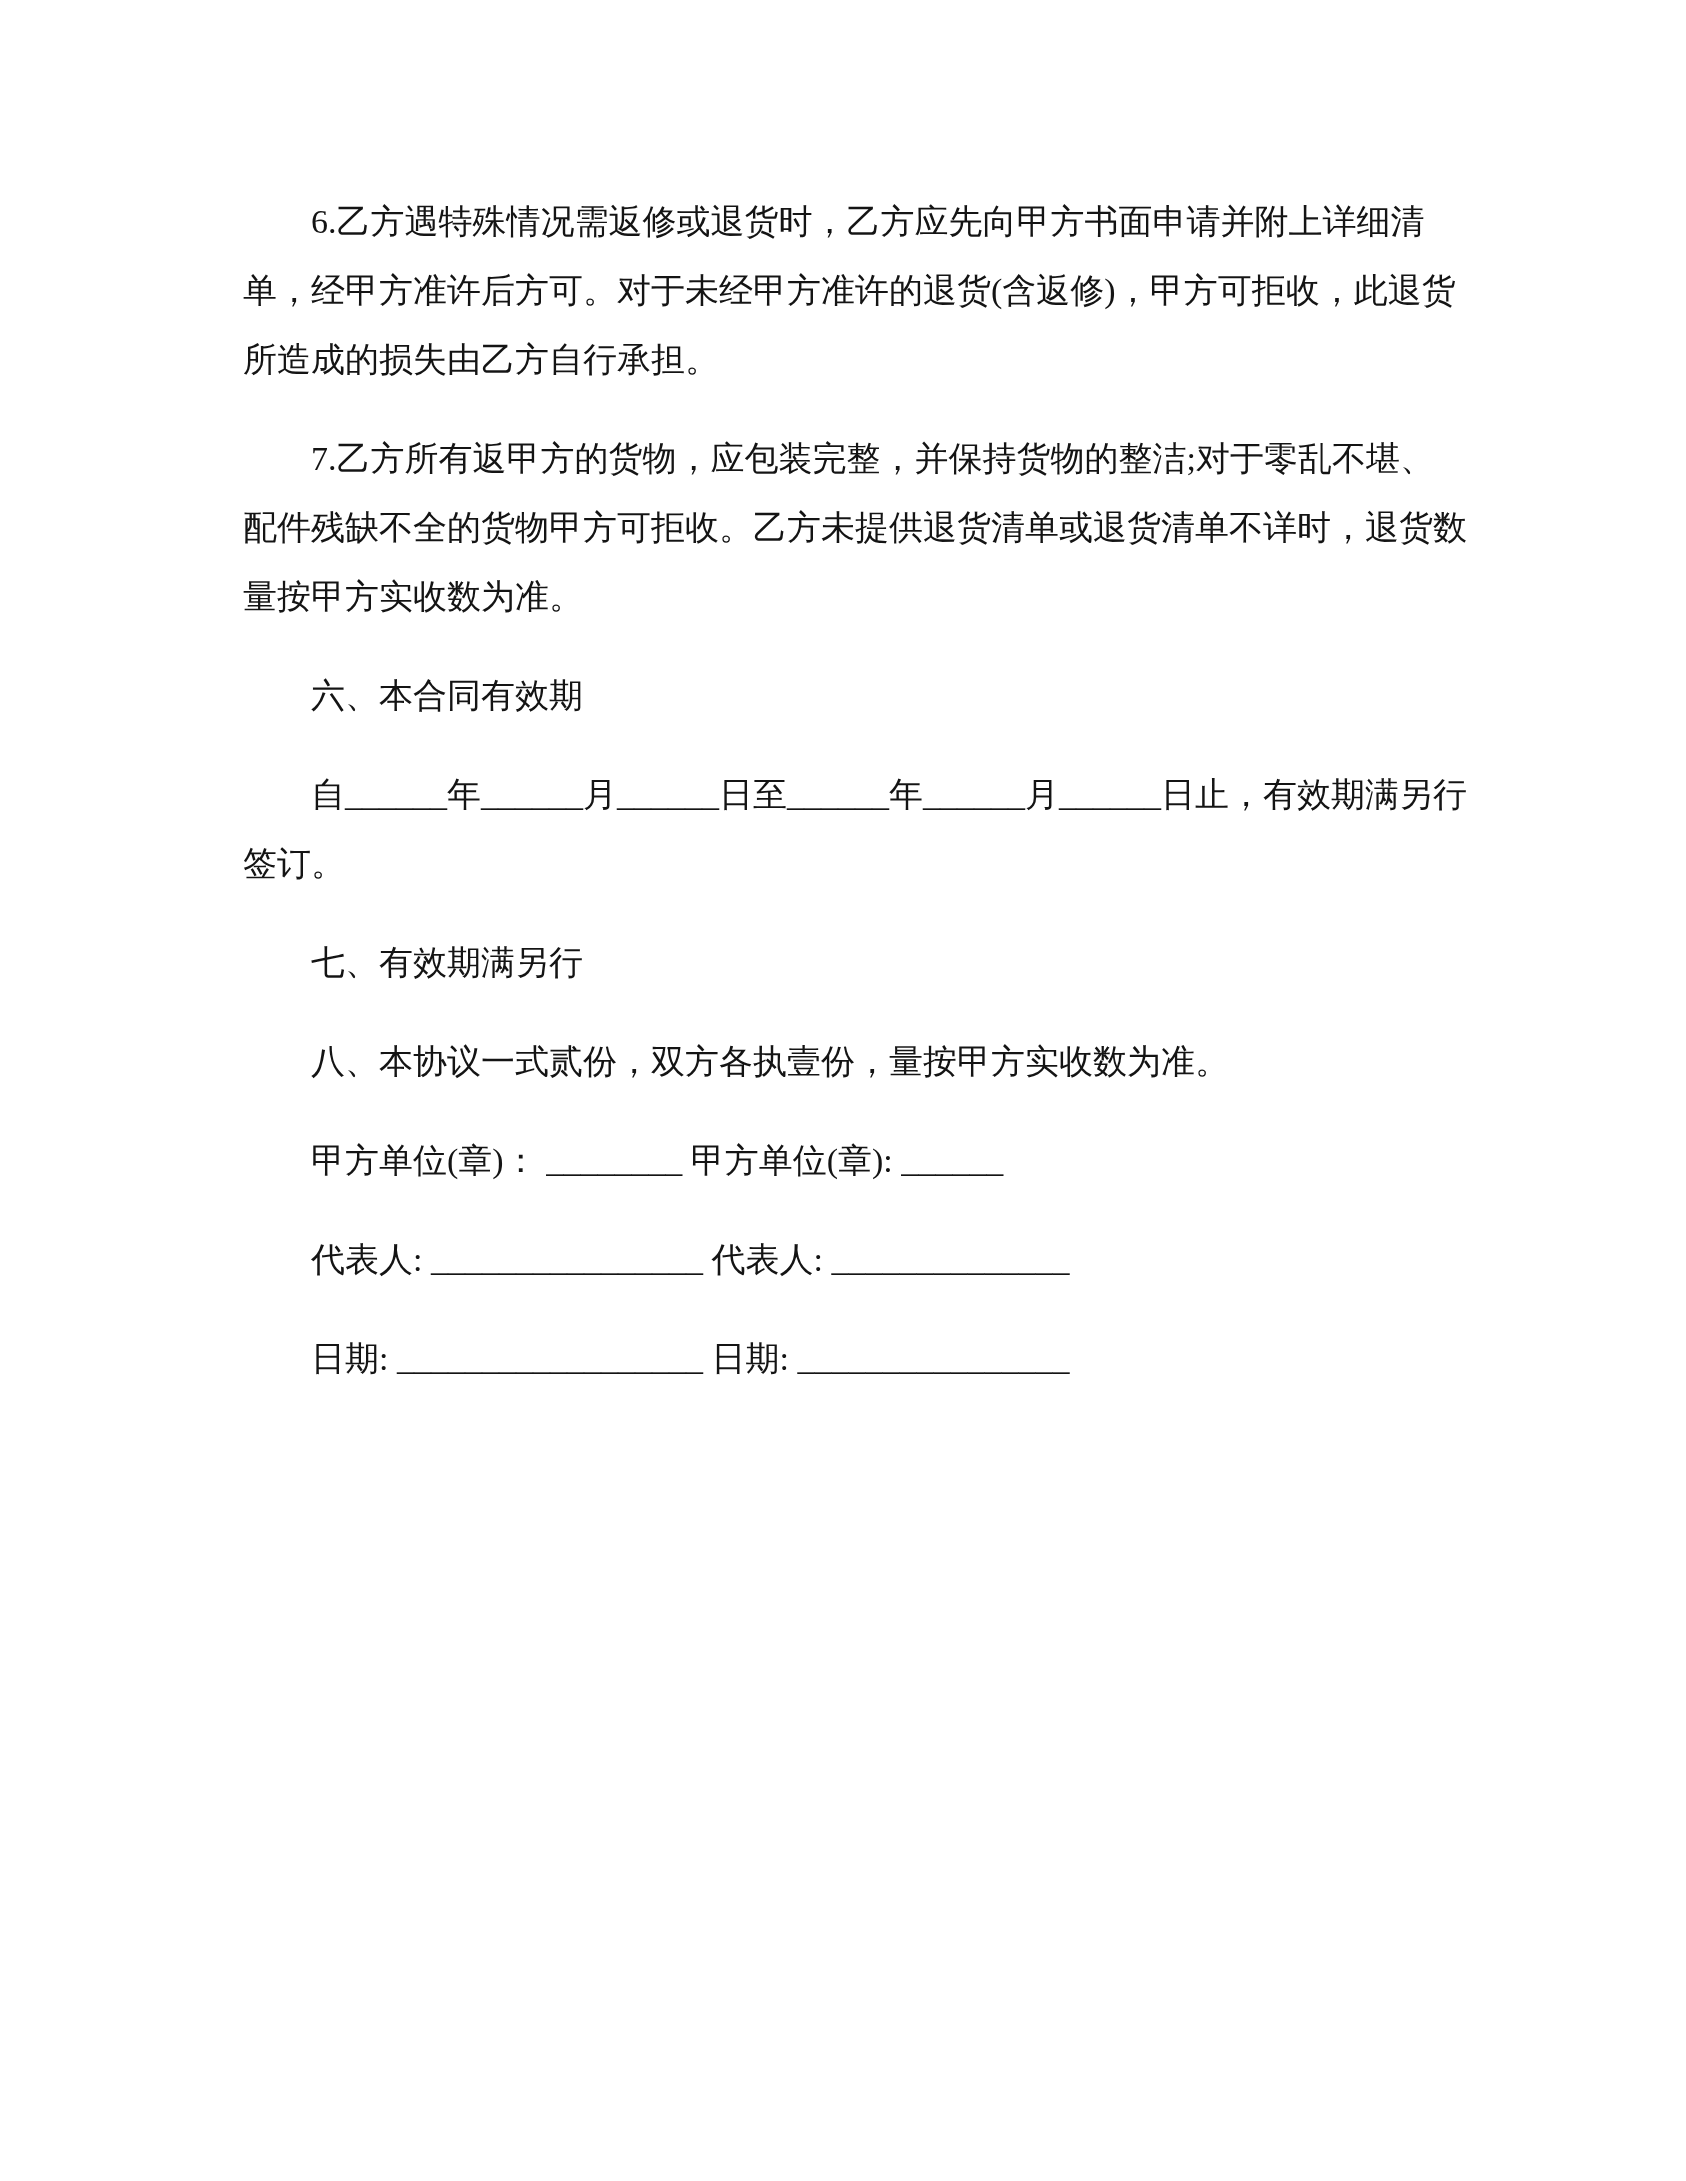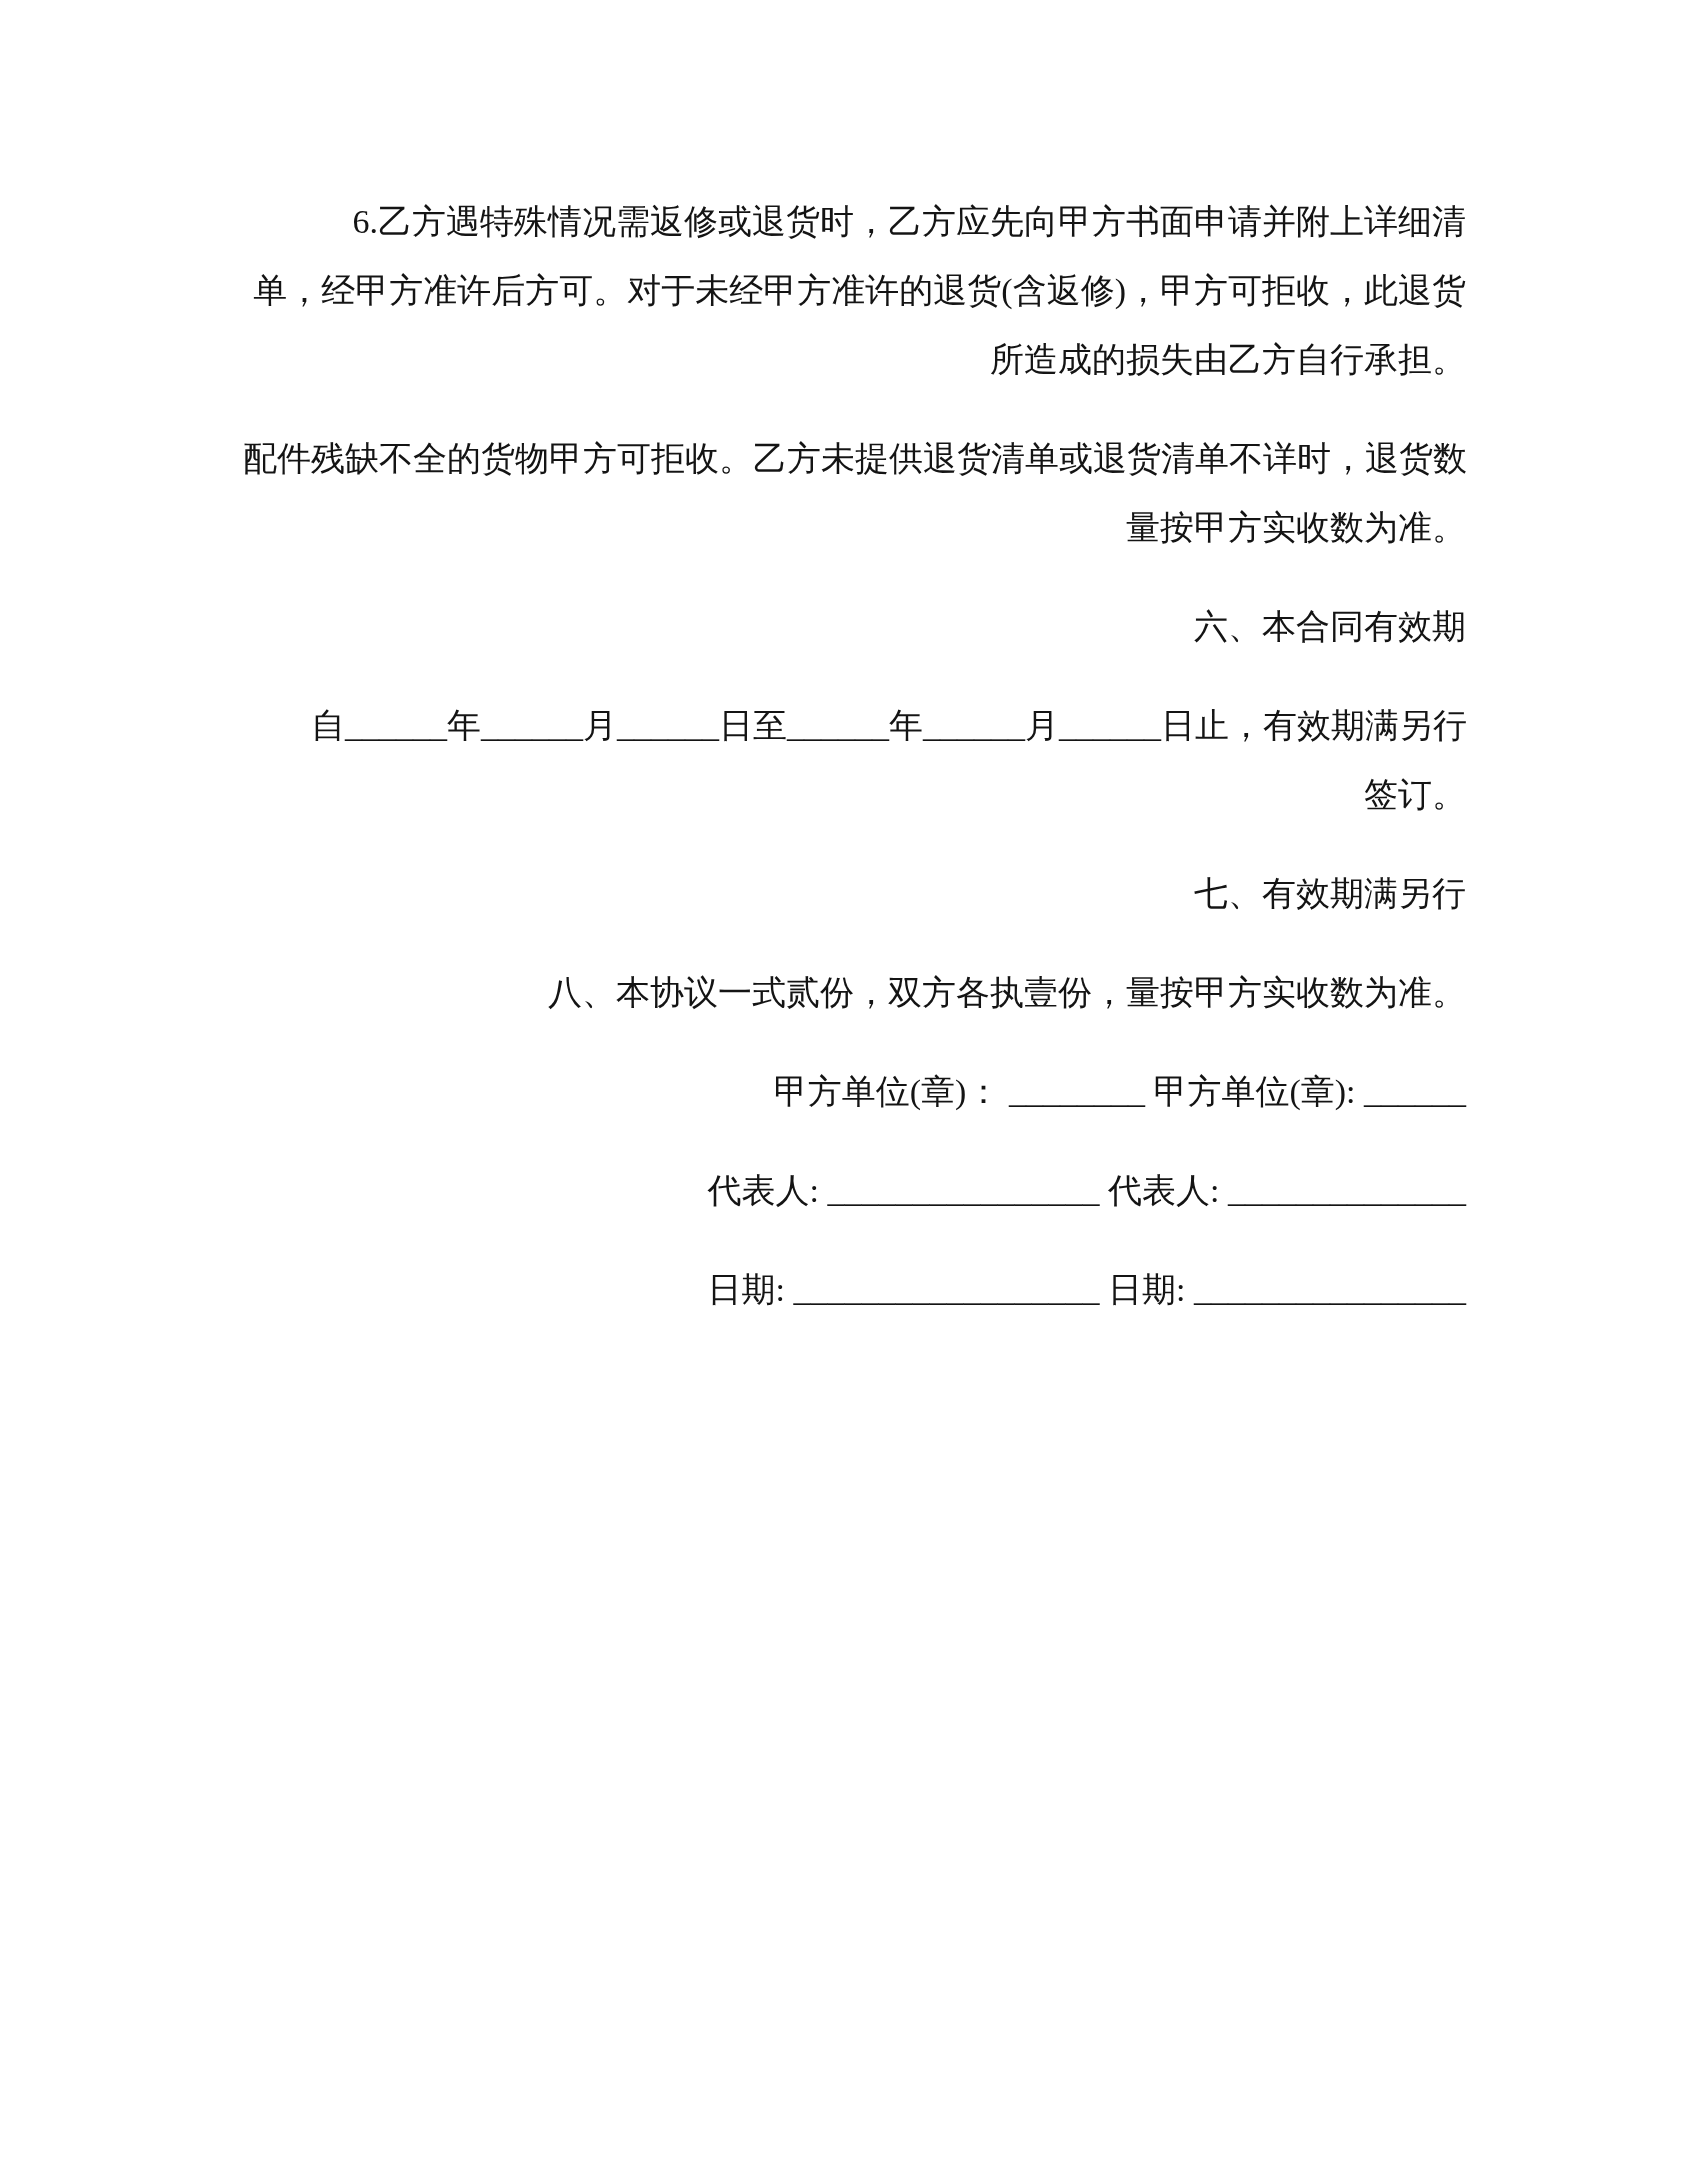--- a/index.html
+++ b/index.html
@@ -6,21 +6,20 @@
     margin: 0;
     padding: 0;
     background: #ffffff;
   }
   .page {
     position: relative;
     width: 1686px;
     height: 1760px;
     background: #ffffff;
     overflow: hidden;
-    text-align: right;
   }
   .content {
     padding: 187px 220px 0 243px;
     font-family: "Liberation Serif", "DejaVu Serif", serif;
     font-size: 34px;
     line-height: 69px;
     color: #141414;
   }
   .para {
     margin: 0 0 30px 0;
@@ -38,20 +37,21 @@
 <div class="page">
   <div class="content">
 
     <div class="para">
       <div class="line first">6.乙方遇特殊情况需返修或退货时，乙方应先向甲方书面申请并附上详细清</div>
       <div class="line">单，经甲方准许后方可。对于未经甲方准许的退货(含返修)，甲方可拒收，此退货</div>
       <div class="line">所造成的损失由乙方自行承担。</div>
     </div>
 
     <div class="para">
+      <div class="line first">7.乙方所有返甲方的货物，应包装完整，并保持货物的整洁;对于零乱不堪、</div>
       <div class="line">配件残缺不全的货物甲方可拒收。乙方未提供退货清单或退货清单不详时，退货数</div>
       <div class="line">量按甲方实收数为准。</div>
     </div>
 
     <div class="para">
       <div class="line first">六、本合同有效期</div>
     </div>
 
     <div class="para">
       <div class="line first">自______年______月______日至______年______月______日止，有效期满另行</div>

